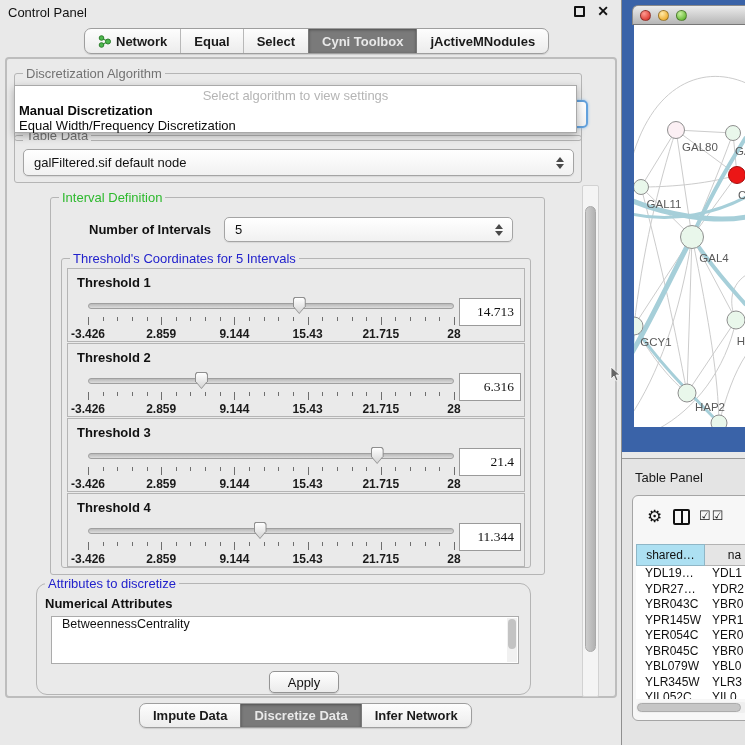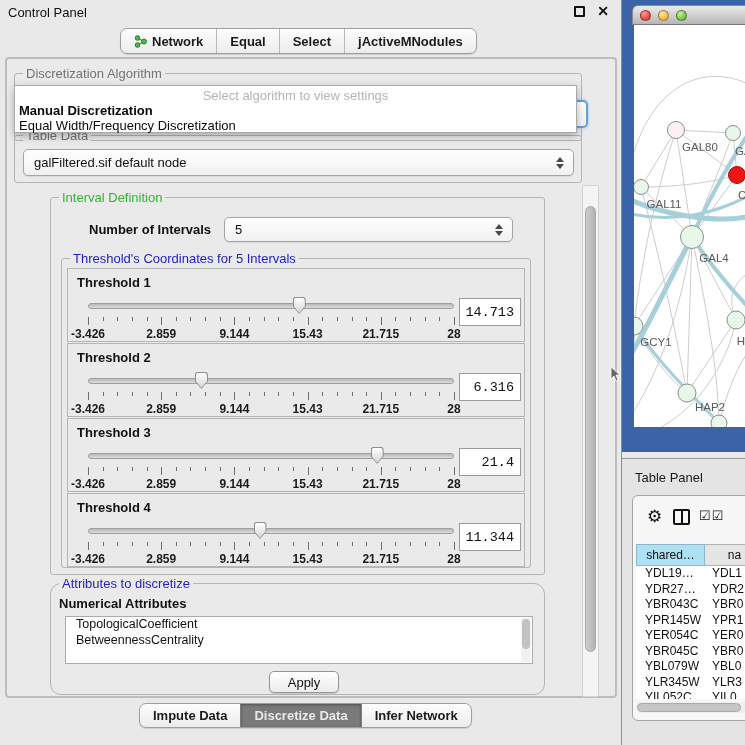--- a/index.html
+++ b/index.html
@@ -21,21 +21,21 @@
   
   .tabbar { position:absolute; display:flex; height:26px;
     border:1px solid #9e9e9e; border-radius:7px; overflow:hidden;
     background:linear-gradient(#fdfdfd,#ececec); box-shadow:0 1px 1px rgba(0,0,0,.12); }
   .tabbar .tab { display:flex; align-items:center; gap:5px; padding:0 13px;
     font-size:13px; font-weight:700; color:#1a1a1a; border-left:1px solid #b8b8b8; cursor:default; white-space:nowrap; }
   .tabbar .tab:first-child { border-left:none; }
   .tabbar .tab.selected { background:#7a7a7a; color:#e9e9e9;
     box-shadow:inset 0 1px 3px rgba(0,0,0,.35); border-left-color:#7a7a7a; }
   .tabbar .tab.selected + .tab { border-left-color:#7a7a7a; }
-  #topTabs { left:84px; top:28px;margin-left:36px; }
+  #topTabs { left:84px; top:28px; }
   #bottomTabs { left:139px; top:703px; height:25px; }
 
   
   .outer-panel { position:absolute; left:5px; top:57px; width:612px; height:641px;
     border:2px solid #bdbdbd; border-radius:4px; background:#eaeaea; }
 
   
   .group { position:absolute; border:1px solid #b5b5b5; border-radius:3px; }
   .legend { position:absolute; top:-8px; left:8px; background:#eaeaea; padding:0 3px;
     font-size:13px; color:#737373; white-space:nowrap; }
@@ -78,21 +78,21 @@
     clip-path:polygon(12% 0,88% 0,100% 12%,100% 55%,50% 100%,0 55%,0 12%); background:#8f8f8f; }
   .thumb-w i { position:absolute; left:1px; top:1px; right:1px; bottom:1px; display:block;
     clip-path:polygon(12% 0,88% 0,100% 12%,100% 55%,50% 100%,0 55%,0 12%);
     background:linear-gradient(#ffffff,#d4d4d4); }
   .ticks { position:absolute; left:0; right:0; top:22px; height:8px; }
   .tick { position:absolute; top:0; width:1px; height:4px; background:#6e6e6e; }
   .tick.major { height:8px; }
   .tlabels { position:absolute; left:0; right:0; top:32px; height:12px; }
   .tlabel { position:absolute; transform:translateX(-50%); font-size:12px; font-weight:700; color:#1a1a1a; white-space:nowrap; }
   .val { position:absolute; left:391px; top:29px; width:62px; height:28px;
-    border:1px solid #9a9a9a; background:#fff; font-family:Liberation Mono, monospace;
+    border:1px solid #9a9a9a; background:#fff; font-family:Liberation Serif, serif;
     font-size:13.5px; color:#111; text-align:right; padding-right:6px; }
 
   
   .attr-subtitle { position:absolute; left:8px; top:12px; font-size:13px; font-weight:700; color:#111; }
   .listbox { position:absolute; left:14px; top:32px; width:468px; height:48px;
     background:#fff; border:1px solid #ababab; overflow:hidden; }
   .listbox .item { font-size:12.5px; color:#111; padding:1px 0 1px 10px; line-height:13.5px; }
   .list-scroll { position:absolute; right:1px; top:1px; width:10px; height:44px; background:#f1f1f1; }
   .list-scroll .thumb { position:absolute; left:1px; top:1px; width:8px; height:30px;
     background:#c3c3c3; border-radius:4px; }
@@ -164,20 +164,23 @@
             <circle cx="3.5" cy="10" r="2.3" fill="#4db84d" stroke="#2d7d2d"></circle>
             <circle cx="10" cy="6.5" r="2.5" fill="#4db84d" stroke="#2d7d2d"></circle>
           </svg>
           <span>Network</span>
         </div>
         <div class="tab">
           <span>Equal</span>
         </div>
         <div class="tab">
           <span>Select</span>
+        </div>
+        <div class="tab selected">
+          <span>Cyni Toolbox</span>
         </div>
         <div class="tab">
           <span>jActiveMNodules</span>
         </div>
       </div>
 
     <div class="outer-panel">
 
       <div class="group" style="left:7px; top:14px; width:568px; height:68px;">
         <span class="legend">Discretization Algorithm</span>
@@ -407,26 +410,25 @@
                     <span class="tlabel" style="left:80%">21.715</span>
                     <span class="tlabel" style="left:100%">28</span>
                   </div>
                 </div>
                 <input class="val" value="11.344" style="">
               </div>
             </div>
         </div>
       </div>
 
-      <div class="group" style="left:43px; top:524px; width:495px; height:112px;border-radius:11px;">
+      <div class="group" style="left:29px; top:524px; width:495px; height:112px;border-radius:11px;">
         <span class="legend blue">Attributes to discretize</span>
         <span class="attr-subtitle">Numerical Attributes</span>
         <div class="listbox">
           <div id="attrList">
-              <div class="item">TopologicalCoefficient</div>
               <div class="item">BetweennessCentrality</div>
             </div>
           <div class="list-scroll">
             <div class="thumb"></div>
           </div>
         </div>
       </div>
 
       <button class="apply-btn">Apply</button>
     </div>

